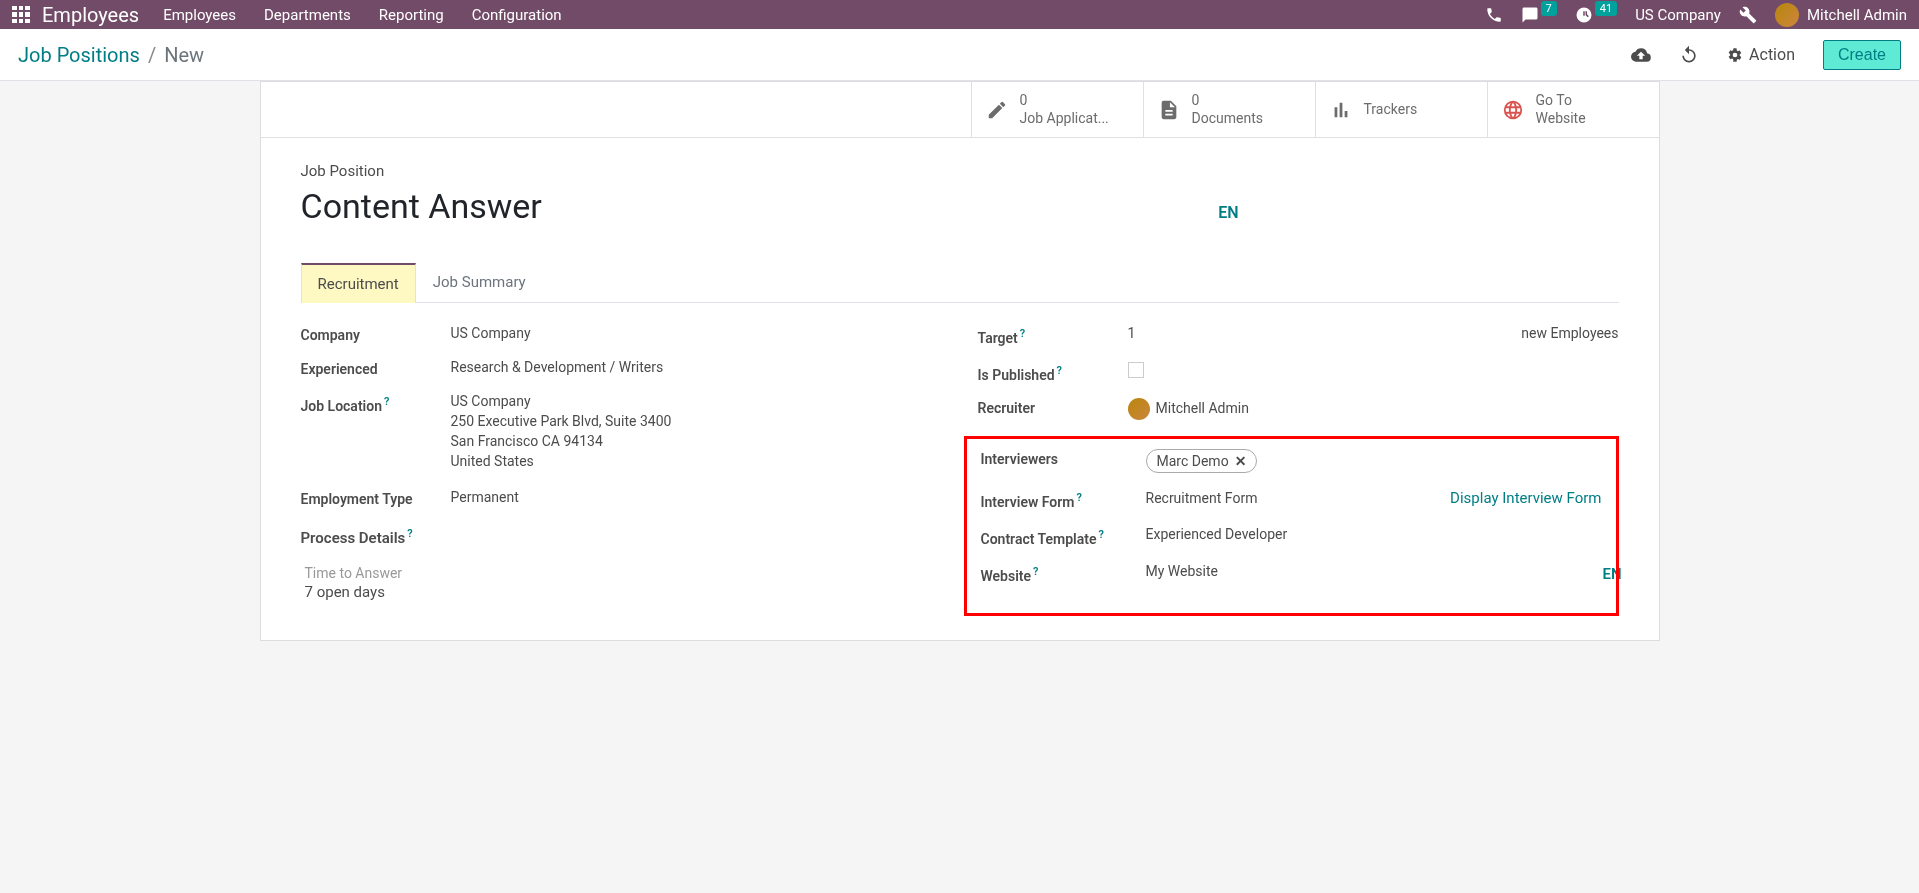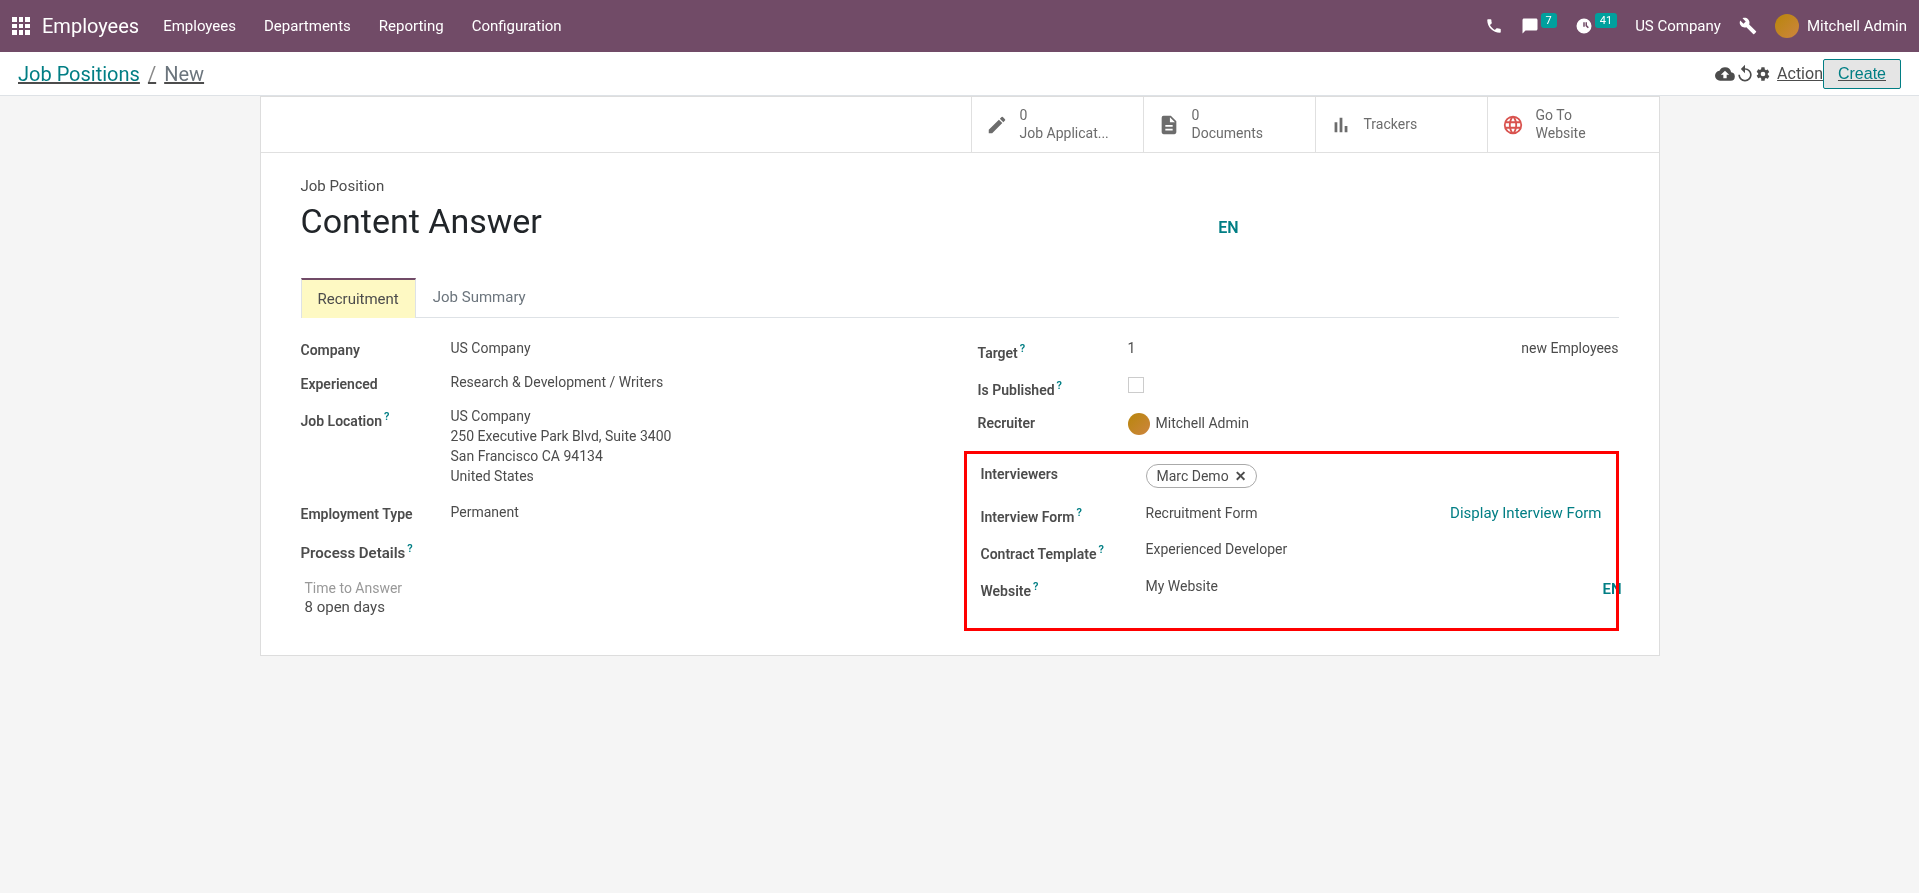--- a/index.html
+++ b/index.html
@@ -1,43 +1,43 @@
 <!DOCTYPE html>
 <html><head>
 <meta charset="utf-8">
 <style>
   * { box-sizing: border-box; margin: 0; padding: 0; }
   body { font-family: -apple-system, BlinkMacSystemFont, "Segoe UI", Roboto, "Helvetica Neue", sans-serif; font-size: 14px; color: #4c4c4c; background: #f5f5f5; }
   
   
-  .navbar { background: #714B67; height: 52px; display: flex; align-items: center; color: #fff; padding: 4px 12px; }
+  .navbar { background: #714B67; height: 29px; display: flex; align-items: center; color: #fff; padding: 4px 12px; }
   .navbar-left { display: flex; align-items: center; flex: 1; }
   .apps-icon { width: 18px; height: 18px; display: grid; grid-template-columns: repeat(3, 1fr); grid-template-rows: repeat(3,1fr); gap: 2px; margin-right: 12px; cursor: pointer; }
   .apps-icon span { background: #fff; display: block; }
   .navbar-app { font-size: 20px; font-weight: 400; color: #fff; margin-right: 24px; }
   .navbar-menu { display: flex; gap: 28px; }
   .navbar-menu-item { color: #fff; font-size: 15px; cursor: pointer; }
   .navbar-right { display: flex; align-items: center; gap: 18px; }
   .navbar-icon-wrap { position: relative; display: flex; align-items: center; cursor: pointer; }
   .navbar-icon { width: 18px; height: 18px; fill: #fff; }
   .badge { background: #00A09D; color: #fff; font-size: 11px; padding: 1px 5px; border-radius: 3px; margin-left: 2px; position: relative; top: -6px; }
   .navbar-company { color: #fff; font-size: 15px; }
   .navbar-user { display: flex; align-items: center; gap: 8px; color: #fff; font-size: 15px; cursor: pointer;}
   .avatar { width: 24px; height: 24px; border-radius: 50%; background: linear-gradient(135deg,#b8860b,#cd853f); display:inline-block; }
   .avatar-sm { width: 22px; height: 22px; border-radius: 50%; background: linear-gradient(135deg,#b8860b,#cd853f); display:inline-block; vertical-align: middle; margin-right:6px; }
   
   
-  .control-panel { background: #fff; height: 44px; display: flex; align-items: center; padding: 0 18px; border-bottom: 1px solid #dee2e6; text-decoration: underline; }
+  .control-panel { background: #fff; height: 52px; display: flex; align-items: center; padding: 0 18px; border-bottom: 1px solid #dee2e6; }
   .breadcrumb { font-size: 20px; color: #017E84; display: flex; align-items: center; gap: 8px; flex: 1;}
   .breadcrumb .sep { color: #888; }
   .breadcrumb .current { color: #6c757d; }
-  .cp-right { display: flex; align-items: center; }
+  .cp-right { display: flex; align-items: center; gap: 28px; }
   .cp-icon { cursor: pointer; fill: #4c4c4c; }
   .action-btn { display: flex; align-items: center; gap: 6px; font-size: 16px; cursor: pointer; color: #4c4c4c;}
-  .create-btn { border: 1px solid #017E84; color: #017E84; padding: 5px 14px; background: #e5e5e5; font-size: 16px; cursor: pointer; border-radius: 2px; }
+  .create-btn { border: 1px solid #017E84; color: #017E84; padding: 5px 14px; background: #5eead4; font-size: 16px; cursor: pointer; border-radius: 2px; }
   
   
   .scroll { height: calc(100vh - 98px); overflow-y: auto; padding-top: 0;}
   .form-sheet { max-width: 1400px; margin: 0 auto; background: #fff; border: 1px solid #ddd; }
   
   
   .stat-row { display: flex; justify-content: flex-end; border-bottom: 1px solid #e0e0e0; }
   .stat-box { border-left: 1px solid #e0e0e0; padding: 10px 14px; display: flex; align-items: center; gap: 12px; min-width: 172px; cursor: pointer;}
   .stat-box svg { width: 22px; height: 22px; fill: #6c6c6c; }
   .stat-box .globe { fill: #d9534f; }
@@ -239,21 +239,21 @@
           <div class="field-row">
             <div class="field-label">Employment Type</div>
             <div class="field-value">Permanent</div>
           </div>
 
           <div class="process-section">
             <div class="process-hdr"><span>Process Details</span><span class="help">?</span></div>
             <span class="en-right" style="margin-right:-680px; margin-top:18px;">EN</span>
             <div class="process-sub">
               <div class="process-sub-label">Time to Answer</div>
-              <div class="process-sub-val">8 open days</div>
+              <div class="process-sub-val">7 open days</div>
             </div>
           </div>
         </div>
 
         <div class="form-col">
           <div class="field-row">
             <div class="field-label"><span>Target</span><span class="help">?</span></div>
             <div class="field-value" style="display:flex; justify-content:space-between;">
               <span>1</span>
               <span class="field-suffix">new Employees</span>

